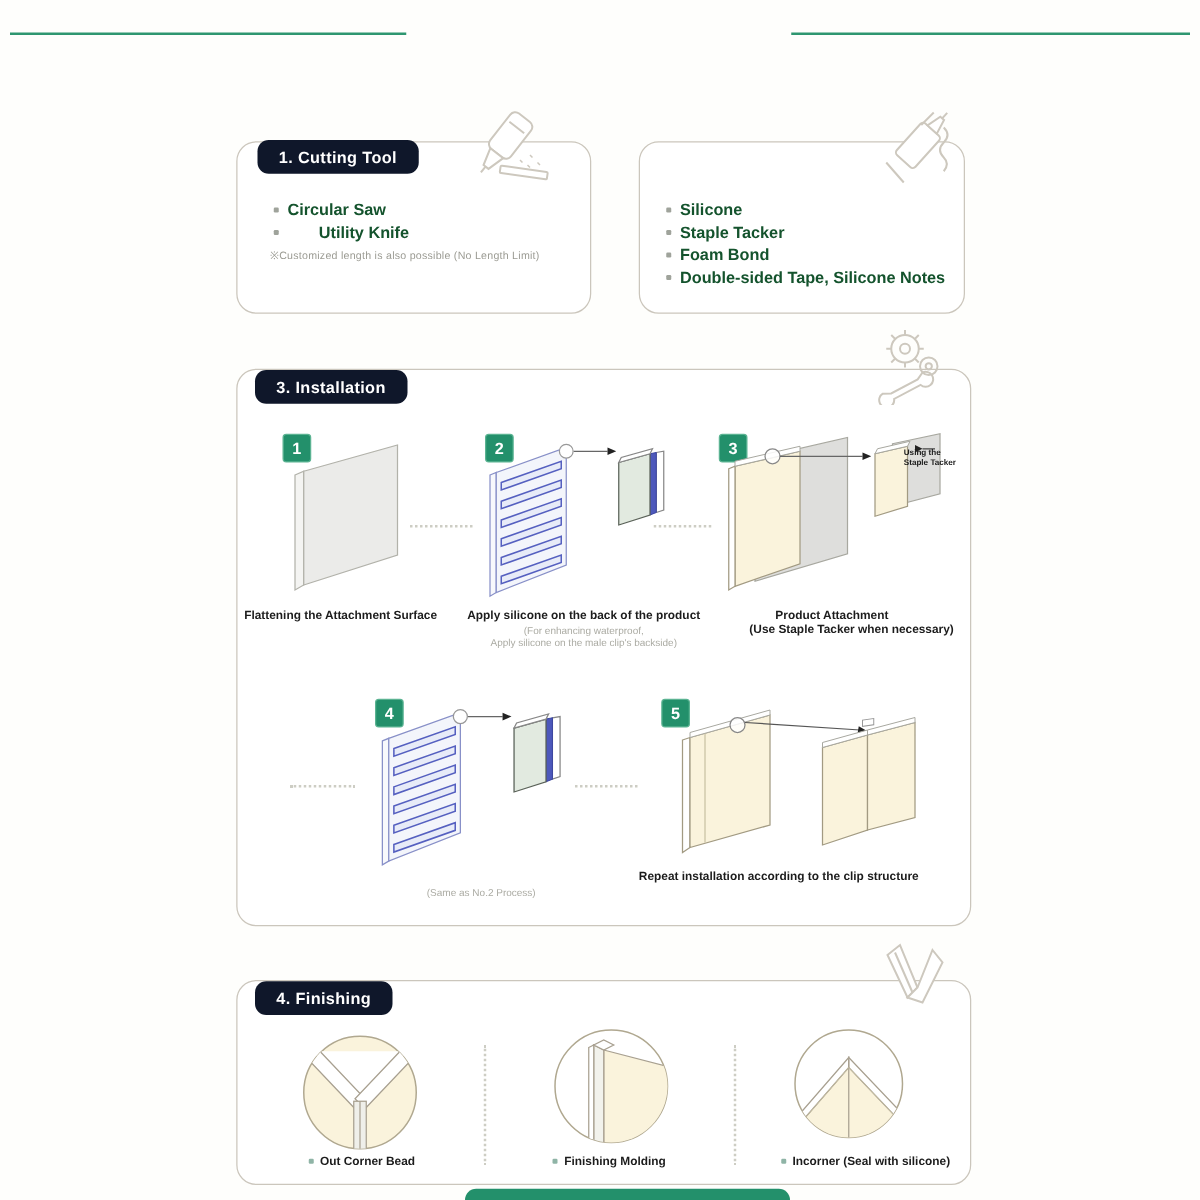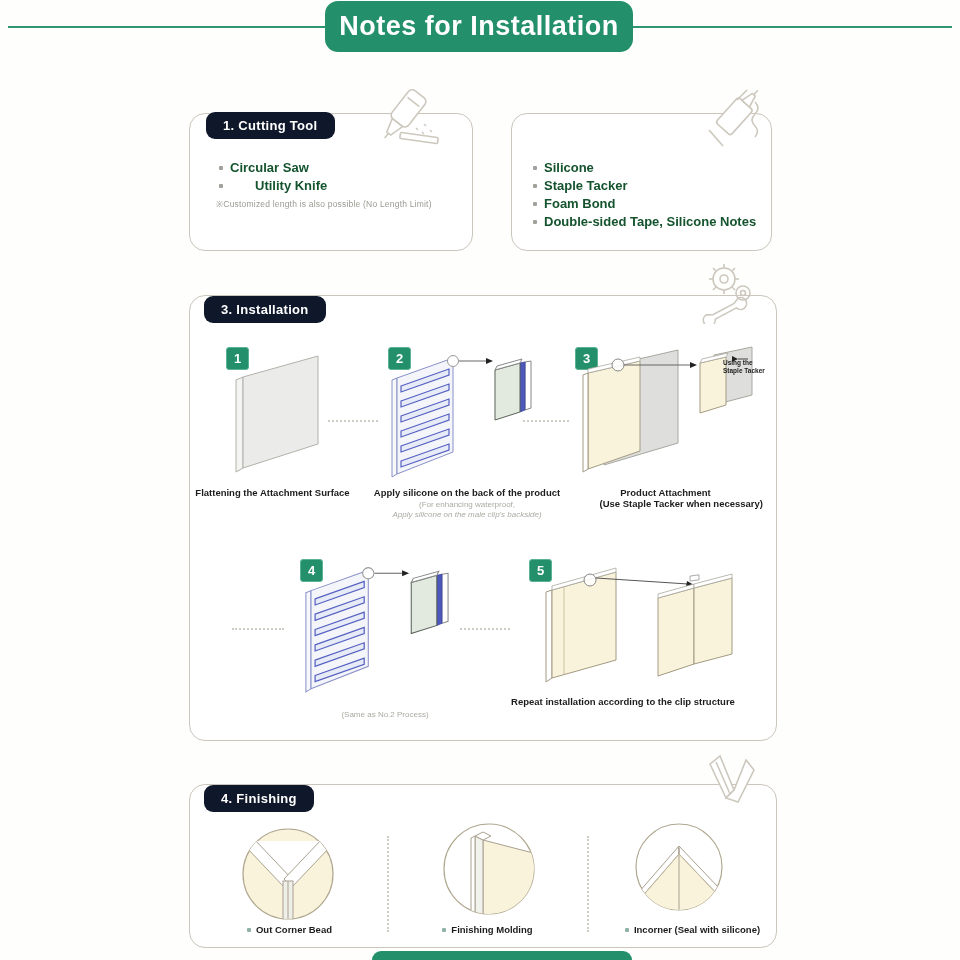--- a/index.html
+++ b/index.html
@@ -42,21 +42,20 @@
   .bottom-bar{position:absolute;left:372px;top:951px;width:260px;height:9px;background:#23906B;
               border-radius:10px 10px 0 0;}
 </style>
 </head>
 <body>
 
 <div class="page">
 
   <div class="title-line" style="left:8px;width:317px;"></div>
   <div class="title-line" style="left:633px;width:319px;"></div>
-  <div class="title-pill">Notes for Installation</div>
 
   <div class="box" style="left:189px;top:113px;width:282px;height:136px;"></div>
   <div class="pill" style="left:206px;top:112px;">1. Cutting Tool</div>
 
   <div class="tool-item" style="left:219px;top:160px;">
     <span class="dot"></span>
     <span>Circular Saw</span>
   </div>
   <div class="tool-item" style="left:219px;top:178px;gap:32px;">
     <span class="dot"></span>
@@ -175,21 +174,21 @@
       <g transform="translate(110,6)">
         <polygon points="30,6 36,5 36,52 30,54" fill="#fff" stroke="#888" stroke-width="1"></polygon>
         <polygon points="25,7 30,6 30,54 25,56" fill="#4D58BB" stroke="#3A44A0" stroke-width="0.8"></polygon>
         <polygon points="0,14 25,7 25,56 0,64" fill="#E2EAE0" stroke="#5A6258" stroke-width="1"></polygon>
         <polygon points="0,14 25,7 27,3 2,10" fill="#fff" stroke="#888" stroke-width="1"></polygon>
       </g>
     </svg>
   </div>
   <div class="step-caption" style="left:372px;top:487px;width:190px;">Apply silicone on the back of the product</div>
   <div class="step-sub" style="left:372px;top:500px;width:190px;">(For enhancing waterproof,</div>
-  <div class="step-sub" style="left:372px;top:510px;width:190px;font-style:italic;">Apply silicone on the male clip's backside)</div>
+  <div class="step-sub" style="left:372px;top:510px;width:190px;">Apply silicone on the male clip's backside)</div>
 
   <div class="dots-h" style="left:523px;top:420px;width:46px;"></div>
 
   <div class="badge" style="left:575px;top:347px;">3</div>
   <div class="svgwrap" style="left:578px;top:343px;">
     <svg width="195" height="140" viewBox="0 0 195 140">
       <polygon points="26,24 100,7 100,100 26,122" fill="#DEDEDC" stroke="#A8A8A0" stroke-width="1"></polygon>
       <polygon points="10,30 62,18 62,108 10,126" fill="#FAF3DC" stroke="#A29A82" stroke-width="1"></polygon>
       <polygon points="5,32 10,30 10,126 5,129" fill="#fff" stroke="#A29A82" stroke-width="1"></polygon>
       <polygon points="10,30 62,18 62,14 10,26" fill="#fff" stroke="#A8A8A0" stroke-width="0.8"></polygon>

